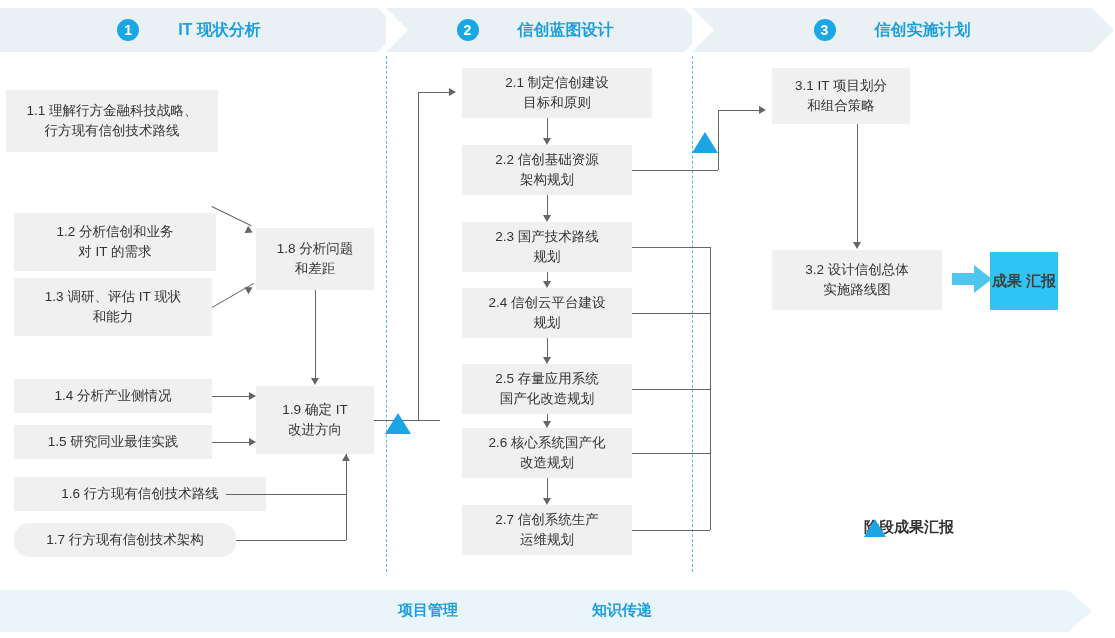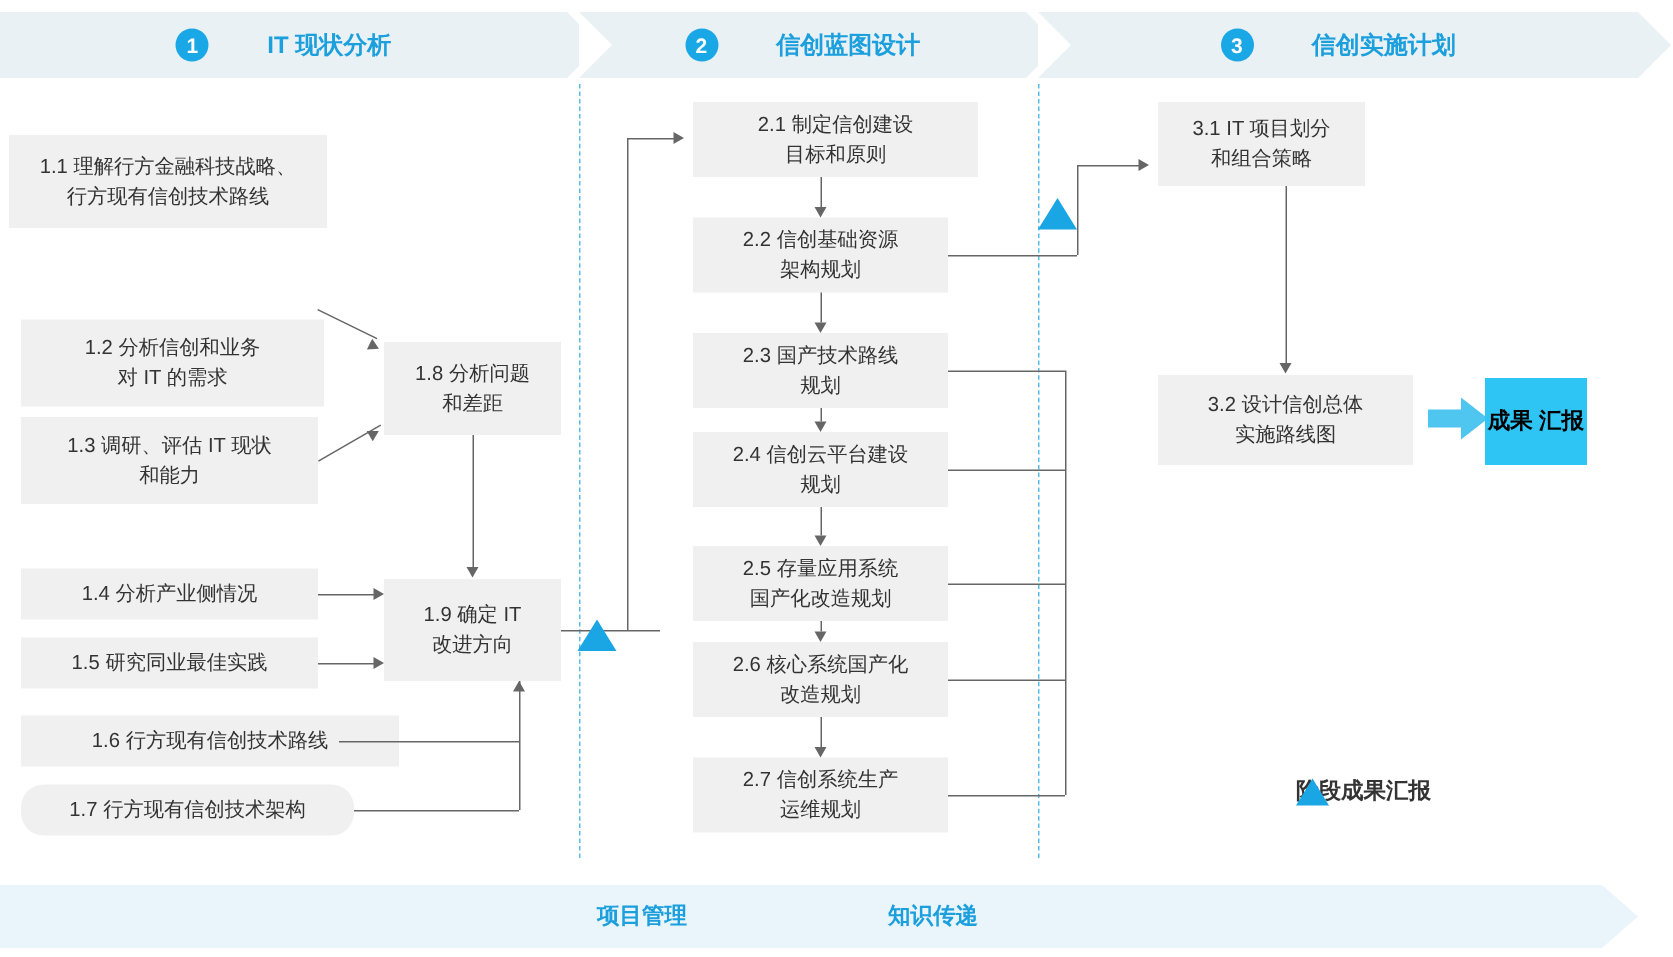--- a/index.html
+++ b/index.html
@@ -144,21 +144,21 @@
   }
   .tri.small {
     border-left: 11px solid transparent;
     border-right: 11px solid transparent;
     border-bottom: 18px solid #1aa5e4;
   }
   
   .result-box {
     position: absolute;
     background: #2ec4f3;
-    color: #000000;
+    color: #404040;
     font-weight: bold;
     font-size: 15px;
     line-height: 1.3;
     display: flex;
     align-items: center;
     justify-content: center;
     text-align: center;
   }
   .fat-arrow {
     position: absolute;

